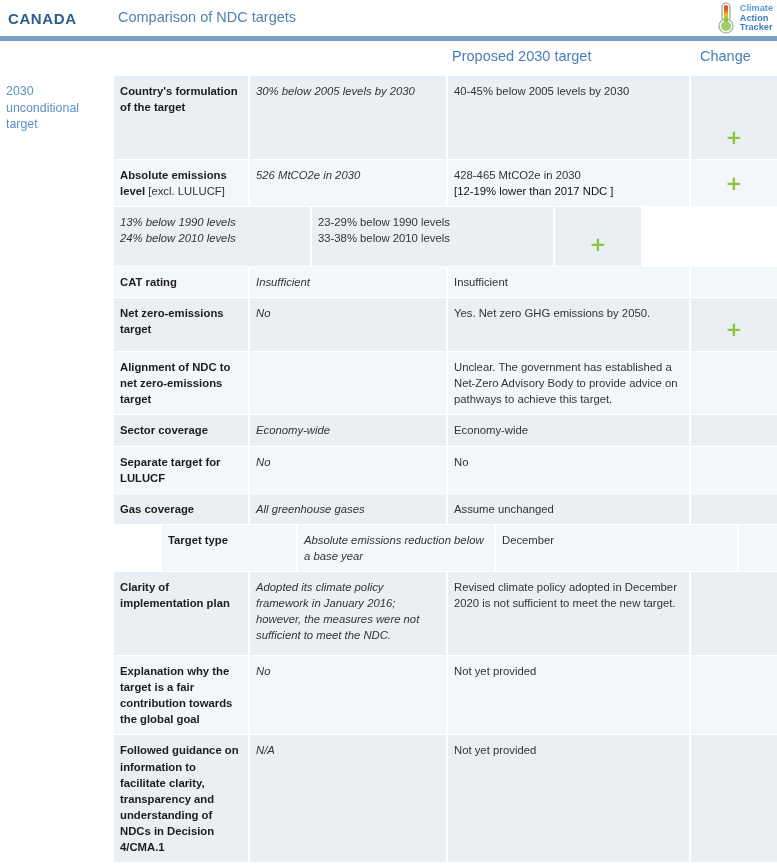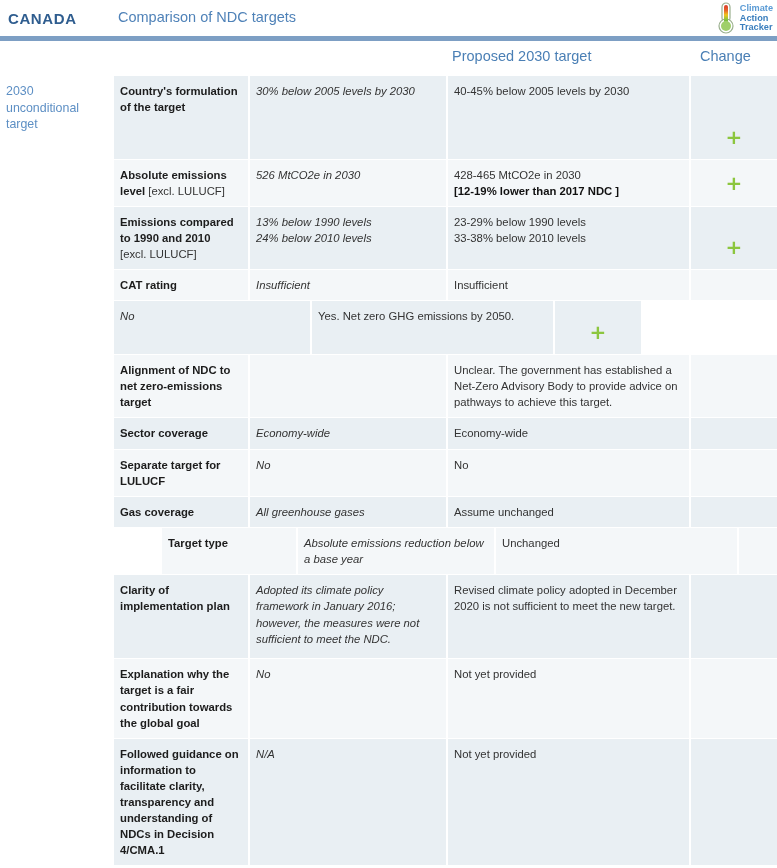--- a/index.html
+++ b/index.html
@@ -122,21 +122,21 @@
   }
   .c-2017 {
     width: 198px;
     color: #333333;
     font-style: italic;
   }
   .c-prop {
     width: 243px;
     color: #333333;
   }
-  .c-prop .bold { font-weight: bold; color: #111111; }
+  .c-prop .bold { font-weight: normal; color: #111111; }
   .c-change {
     width: 86px;
     position: relative;
   }
 
   
   .band-a .c-param,
   .band-a .c-2017,
   .band-a .c-prop,
   .band-a .c-change { background: #e9eff3; }
@@ -223,38 +223,38 @@
       <div class="cell c-group" style="min-height: 45px;"></div>
       <div class="cell c-param" style="min-height: 45px;"><span>Absolute emissions level</span> <span class="light">[excl. LULUCF]</span></div>
       <div class="cell c-2017" style="white-space: pre-line; min-height: 45px;">526 MtCO2e in 2030</div>
       <div class="cell c-prop" style="min-height: 45px;"><span style="white-space: pre-line;">428-465 MtCO2e in 2030</span><br><span class="bold">[12-19% lower than 2017 NDC ]</span></div>
       <div class="cell c-change" style="min-height: 45px;">
         <div class="plus plus-mid">+</div>
       </div>
     </div>
     <div class="row band-a" style="min-height: 60px;">
       <div class="cell c-group" style="min-height: 60px;"></div>
-      <div class="cell c-param" style="min-height: 60px;"><span>Emissions compared to 1990 and 2010</span><span class="sub">[excl. LULUCF]</span></div>
       <div class="cell c-2017" style="white-space: pre-line; min-height: 60px;">13% below 1990 levels
 24% below 2010 levels</div>
       <div class="cell c-prop" style="min-height: 60px;"><span style="white-space: pre-line;">23-29% below 1990 levels
 33-38% below 2010 levels</span></div>
       <div class="cell c-change" style="min-height: 60px;">
         <div class="plus plus-low">+</div>
       </div>
     </div>
     <div class="row band-b" style="min-height: 26px;">
       <div class="cell c-group" style="min-height: 26px;"></div>
       <div class="cell c-param" style="min-height: 26px;"><span>CAT rating</span></div>
       <div class="cell c-2017" style="white-space: pre-line; min-height: 26px;">Insufficient</div>
       <div class="cell c-prop" style="min-height: 26px;"><span style="white-space: pre-line;">Insufficient</span></div>
       <div class="cell c-change" style="min-height: 26px;"></div>
     </div>
     <div class="row band-a" style="min-height: 54px;">
       <div class="cell c-group" style="min-height: 54px;"></div>
+      <div class="cell c-param" style="min-height: 54px;"><span>Net zero-emissions target</span></div>
       <div class="cell c-2017" style="white-space: pre-line; min-height: 54px;">No</div>
       <div class="cell c-prop" style="min-height: 54px;"><span style="white-space: pre-line;">Yes. Net zero GHG emissions by 2050.</span></div>
       <div class="cell c-change" style="min-height: 54px;">
         <div class="plus plus-low">+</div>
       </div>
     </div>
     <div class="row band-b" style="min-height: 60px;">
       <div class="cell c-group" style="min-height: 60px;"></div>
       <div class="cell c-param" style="min-height: 60px;"><span>Alignment of NDC to net zero-emissions target</span></div>
       <div class="cell c-2017" style="white-space: pre-line; min-height: 60px;"></div>
@@ -279,21 +279,21 @@
       <div class="cell c-group" style="min-height: 28px;"></div>
       <div class="cell c-param" style="min-height: 28px;"><span>Gas coverage</span></div>
       <div class="cell c-2017" style="white-space: pre-line; min-height: 28px;">All greenhouse gases</div>
       <div class="cell c-prop" style="min-height: 28px;"><span style="white-space: pre-line;">Assume unchanged</span></div>
       <div class="cell c-change" style="min-height: 28px;"></div>
     </div>
     <div class="row band-b" style="min-height: 39px; padding-left: 48px;">
       <div class="cell c-group" style="min-height: 39px;"></div>
       <div class="cell c-param" style="min-height: 39px;"><span>Target type</span></div>
       <div class="cell c-2017" style="white-space: pre-line; min-height: 39px;">Absolute emissions reduction below a base year</div>
-      <div class="cell c-prop" style="min-height: 39px;"><span style="white-space: pre-line;">Unchanged</span></div>
+      <div class="cell c-prop" style="min-height: 39px;"><span style="white-space: pre-line;">December</span></div>
       <div class="cell c-change" style="min-height: 39px;"></div>
     </div>
     <div class="row band-a" style="min-height: 84px;">
       <div class="cell c-group" style="min-height: 84px;"></div>
       <div class="cell c-param" style="min-height: 84px;"><span>Clarity of implementation plan</span></div>
       <div class="cell c-2017" style="white-space: pre-line; min-height: 84px;">Adopted its climate policy framework in January 2016; however, the measures were not sufficient to meet the NDC.</div>
       <div class="cell c-prop" style="min-height: 84px;"><span style="white-space: pre-line;">Revised climate policy adopted in December 2020 is not sufficient to meet the new target.</span></div>
       <div class="cell c-change" style="min-height: 84px;"></div>
     </div>
     <div class="row band-b" style="min-height: 77px;">

